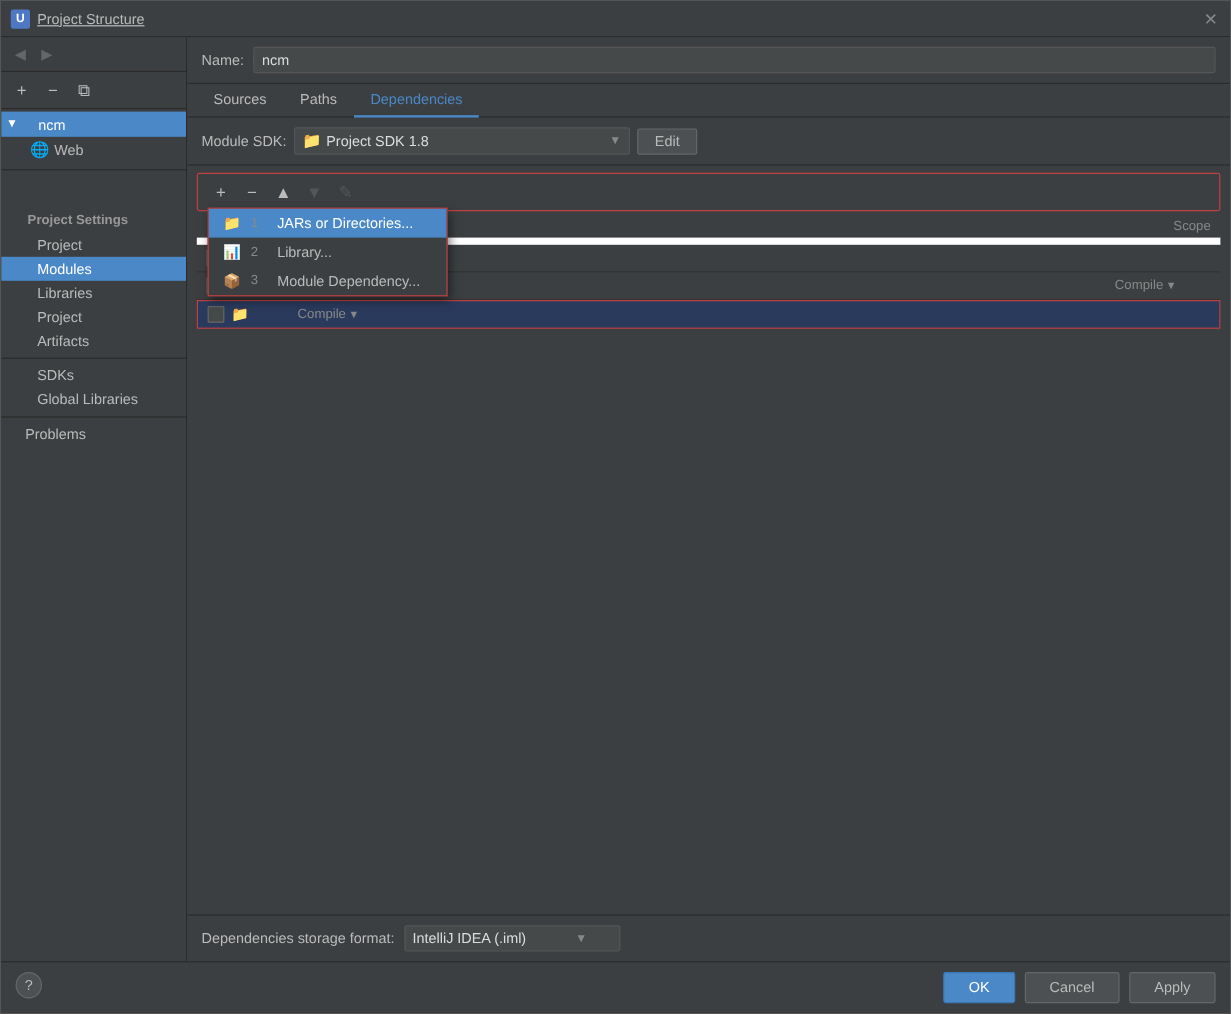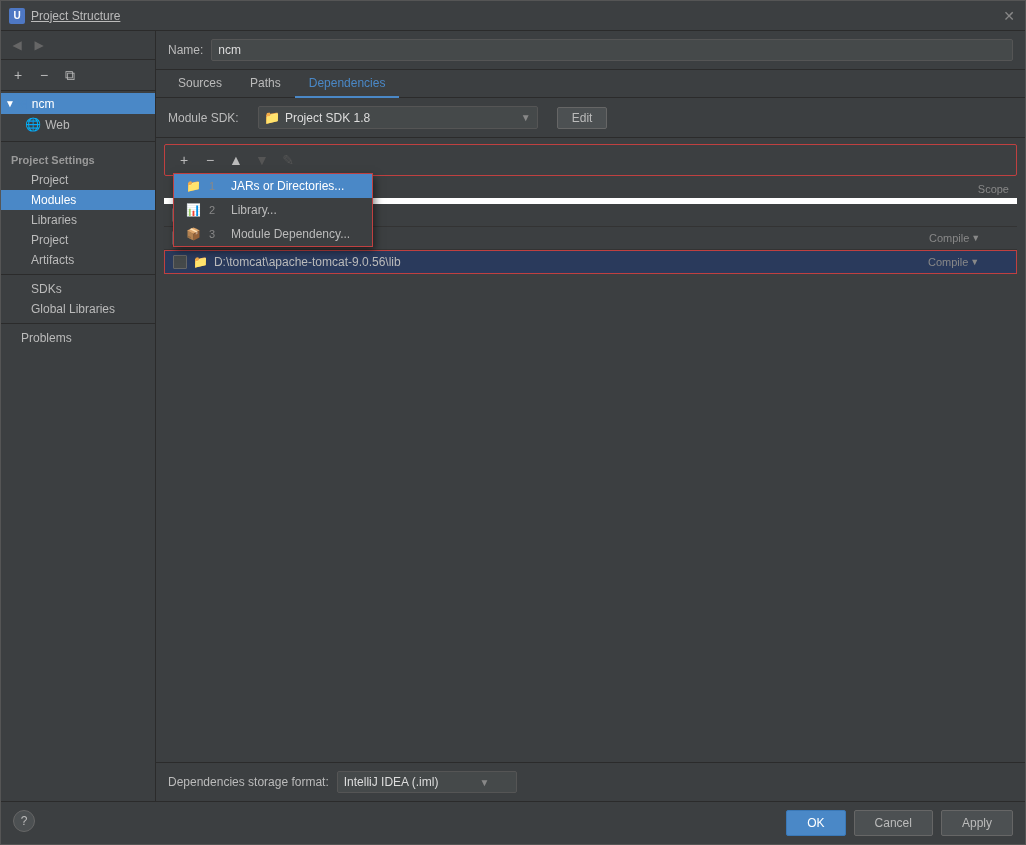--- a/index.html
+++ b/index.html
@@ -76,22 +76,23 @@
       background: #3c3f41;
       border-right: 1px solid #2b2b2b;
       display: flex;
       flex-direction: column;
       flex-shrink: 0;
     }
 
     .sidebar-section-title {
       color: #999;
       font-size: 11px;
-      padding: 8px 10px 4px;
+      padding: 8px 22px 4px;
       font-weight: 600;
+      margin-top: 24px;
     }
 
     .sidebar-item {
       padding: 3px 10px 3px 20px;
       cursor: pointer;
       color: #bbbbbb;
       font-size: 12px;
     }
 
     .sidebar-item.active {
@@ -181,21 +182,21 @@
     .tab.active {
       color: #4a88c7;
       border-bottom: 2px solid #4a88c7;
     }
 
     
     .sdk-row {
       display: flex;
       align-items: center;
       padding: 8px 12px;
-      gap: 19px;
+      gap: 6px;
       border-bottom: 1px solid #2b2b2b;
     }
 
     .sdk-label {
       color: #bbbbbb;
       font-size: 12px;
     }
 
     .sdk-select {
       flex: 1;
@@ -663,21 +664,20 @@
             <span class="dep-row-name">Java EE 6-Java EE 6</span>
             <div class="dep-row-scope scope-dropdown">
               <span>Compile</span>
               <span class="scope-chevron">▼</span>
             </div>
           </div>
 
           <div class="dep-row highlighted">
             <div class="dep-checkbox"></div>
             <span class="dep-row-icon">📁</span>
-            <span class="dep-row-name">D:\tomcat\apache-tomcat-9.0.56\lib</span>
             <div class="dep-row-scope scope-dropdown">
               <span>Compile</span>
               <span class="scope-chevron">▼</span>
             </div>
           </div>
 
         </div>
 
         <div class="bottom-bar">
           <span class="bottom-label">Dependencies storage format:</span>

